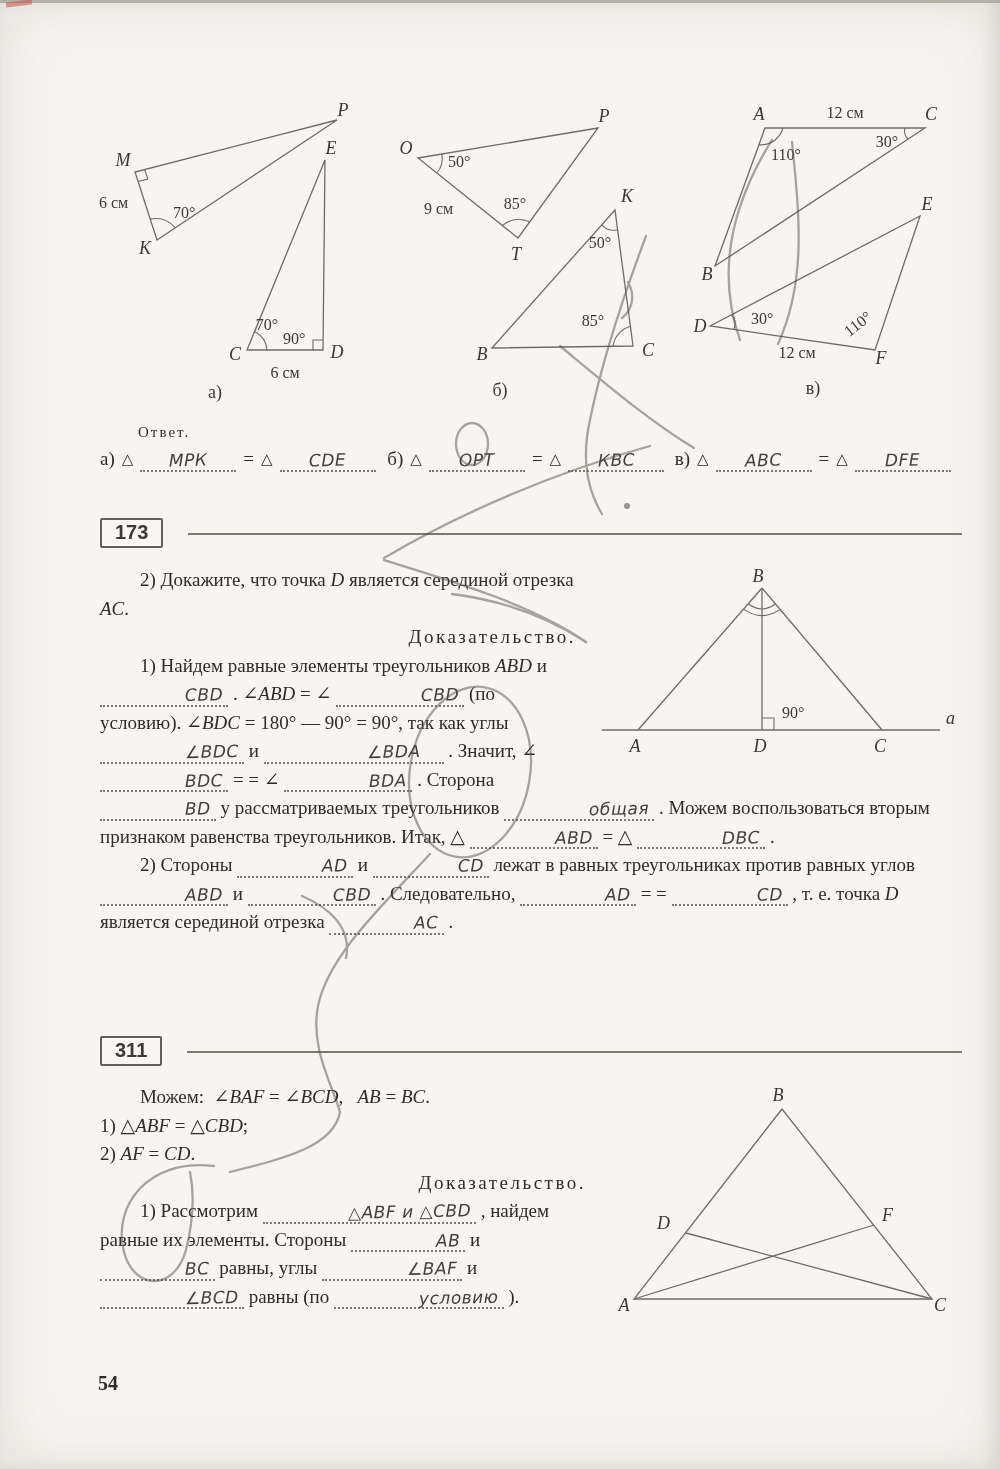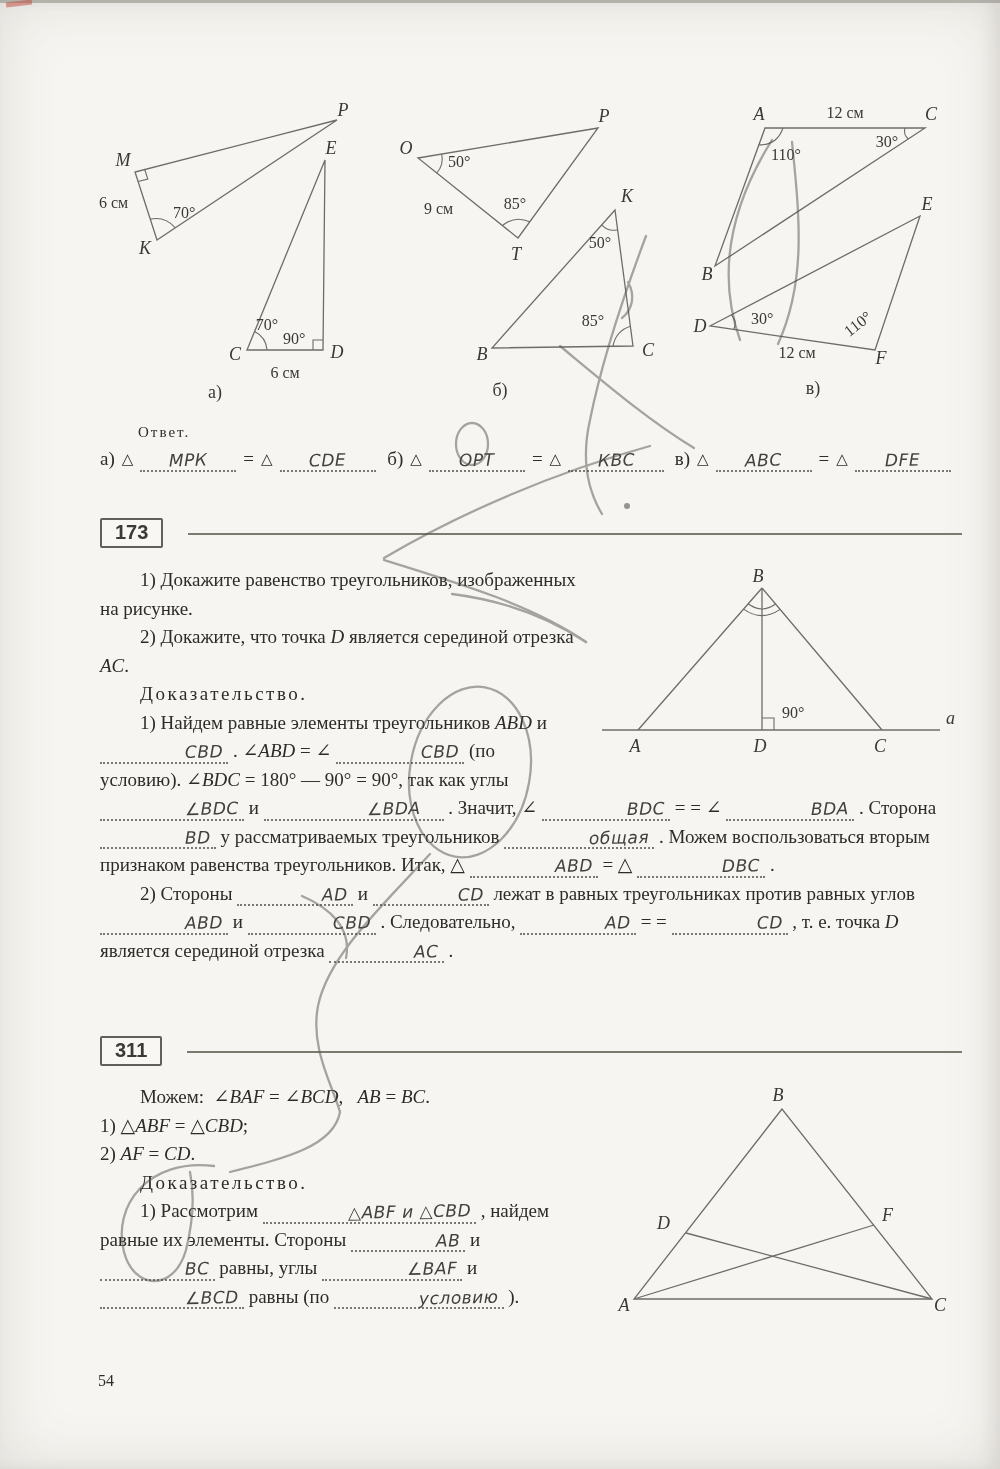--- a/index.html
+++ b/index.html
@@ -14,21 +14,21 @@
   .abs{position:absolute;}
   svg{overflow:visible;}
   svg .edge{stroke:#6e6c66;stroke-width:1.3;fill:none;}
   svg .arc{stroke:#6e6c66;stroke-width:1.1;fill:none;}
   .svgtxt{font-family:"Liberation Serif","DejaVu Serif",serif;font-size:18px;font-style:italic;fill:#3a3834;}
   .svglbl{font-family:"Liberation Serif","DejaVu Serif",serif;font-size:16px;font-style:normal;fill:#3a3834;}
   .svgcap{font-family:"Liberation Serif","DejaVu Serif",serif;font-size:18px;font-style:normal;fill:#3a3834;}
 
   .par{margin:0;font-size:19px;line-height:1.5;white-space:pre-wrap;}
   .indent{text-indent:40px;}
-  .spaced{letter-spacing:2.5px;}
+  .spaced{letter-spacing:2.5px;text-align:right;}
   .math{font-style:italic;font-family:"Liberation Serif","DejaVu Serif",serif;}
 
   .fill{
     display:inline-block;min-width:56px;text-align:center;
     border-bottom:2px dotted #7b7870;padding:0 5px 1px;line-height:1.05;
     vertical-align:baseline;
   }
   .hand{
     display:inline-block;font-family:"DejaVu Sans",sans-serif;font-style:italic;
     font-size:17px;color:#43413d;letter-spacing:.5px;transform:rotate(-1.2deg);
@@ -46,21 +46,21 @@
   .prob-num{
     border:2.5px solid #615f59;border-radius:2px;padding:1px 13px 2px;
     font-family:"Liberation Sans","DejaVu Sans",sans-serif;font-weight:700;
     font-size:20px;color:#3c3a35;background:rgba(255,255,255,.25);
   }
   .prob-rule{flex:1;border-top:2px solid #7b7970;margin-top:2px;}
 
   .prob-body{left:100px;width:862px;}
   .fig-float{float:right;margin:2px 0 10px 14px;}
 
-  .page-num{left:98px;top:1372px;font-size:16px;}
+  .page-num{left:98px;top:1372px;font-size:20px;font-weight:bold;}
   .scribbles{left:0;top:0;pointer-events:none;}
   .red-tick{background:#c2453a;opacity:.5;}
 </style>
 </head>
 <body>
 
 <div class="page">
 
   <div class="abs red-tick" style="left:6px;top:1px;width:26px;height:5px;transform:rotate(-7deg);"></div>
 
@@ -175,21 +175,20 @@
         <path class="arc" d="M153.6 41.1 Q171.7 54 190.1 41.4"></path>
         <path class="arc" d="M158.2 35.8 Q171.8 46 185.5 36"></path>
         <text class="svglbl" x="192" y="150">90°</text>
         <text class="svgtxt" x="168" y="14" text-anchor="middle">B</text>
         <text class="svgtxt" x="356" y="156">a</text>
         <text class="svgtxt" x="45" y="184" text-anchor="middle">A</text>
         <text class="svgtxt" x="170" y="184" text-anchor="middle">D</text>
         <text class="svgtxt" x="290" y="184" text-anchor="middle">C</text>
       </svg>
     </div>
-    <p class="par indent"><span>1) Докажите равенство треугольников, изображенных на рисунке.</span></p>
     <p class="par indent"><span>2) Докажите, что точка </span><span class="math">D</span><span> является серединой отрезка </span><span class="math">AC</span><span>.</span></p>
     <p class="par indent spaced"><span>Доказательство.</span></p>
     <p class="par indent"><span>1) Найдем равные элементы треугольников </span><span class="math">ABD</span><span> и </span><span class="fill" style="min-width: 78px;"><span class="hand">CBD</span></span><span> . </span><span class="math">∠ABD</span><span> = ∠ </span><span class="fill" style="min-width: 72px;"><span class="hand">CBD</span></span><span> (по условию). </span><span class="math">∠BDC</span><span> = 180° — 90° = 90°, так как углы </span><span class="fill" style="min-width: 80px;"><span class="hand">∠BDC</span></span><span> и </span><span class="fill" style="min-width: 170px;"><span class="hand">∠BDA</span></span><span> . Значит, ∠ </span><span class="fill" style="min-width: 78px;"><span class="hand">BDC</span></span><span> = = ∠ </span><span class="fill" style="min-width: 80px;"><span class="hand">BDA</span></span><span> . Сторона </span><span class="fill" style="min-width: 62px;"><span class="hand">BD</span></span><span> у рассматриваемых треугольников </span><span class="fill" style="min-width: 112px;"><span class="hand">общая</span></span><span> . Можем воспользоваться вторым признаком равенства треугольников. Итак, △ </span><span class="fill" style="min-width: 88px;"><span class="hand">ABD</span></span><span> = △ </span><span class="fill" style="min-width: 92px;"><span class="hand">DBC</span></span><span> .</span></p>
     <p class="par indent"><span>2) Стороны </span><span class="fill" style="min-width: 88px;"><span class="hand">AD</span></span><span> и </span><span class="fill" style="min-width: 94px;"><span class="hand">CD</span></span><span> лежат в равных треугольниках против равных углов </span><span class="fill" style="min-width: 90px;"><span class="hand">ABD</span></span><span> и </span><span class="fill" style="min-width: 86px;"><span class="hand">CBD</span></span><span> . Следовательно, </span><span class="fill" style="min-width: 58px;"><span class="hand">AD</span></span><span> = = </span><span class="fill" style="min-width: 64px;"><span class="hand">CD</span></span><span> , т. е. точка </span><span class="math">D</span><span> является серединой отрезка </span><span class="fill" style="min-width: 68px;"><span class="hand">AC</span></span><span> .</span></p>
   </div>
 
   <div class="abs prob-header" style="top:1036px">
     <div class="prob-num">
       <span>311</span>
     </div>

